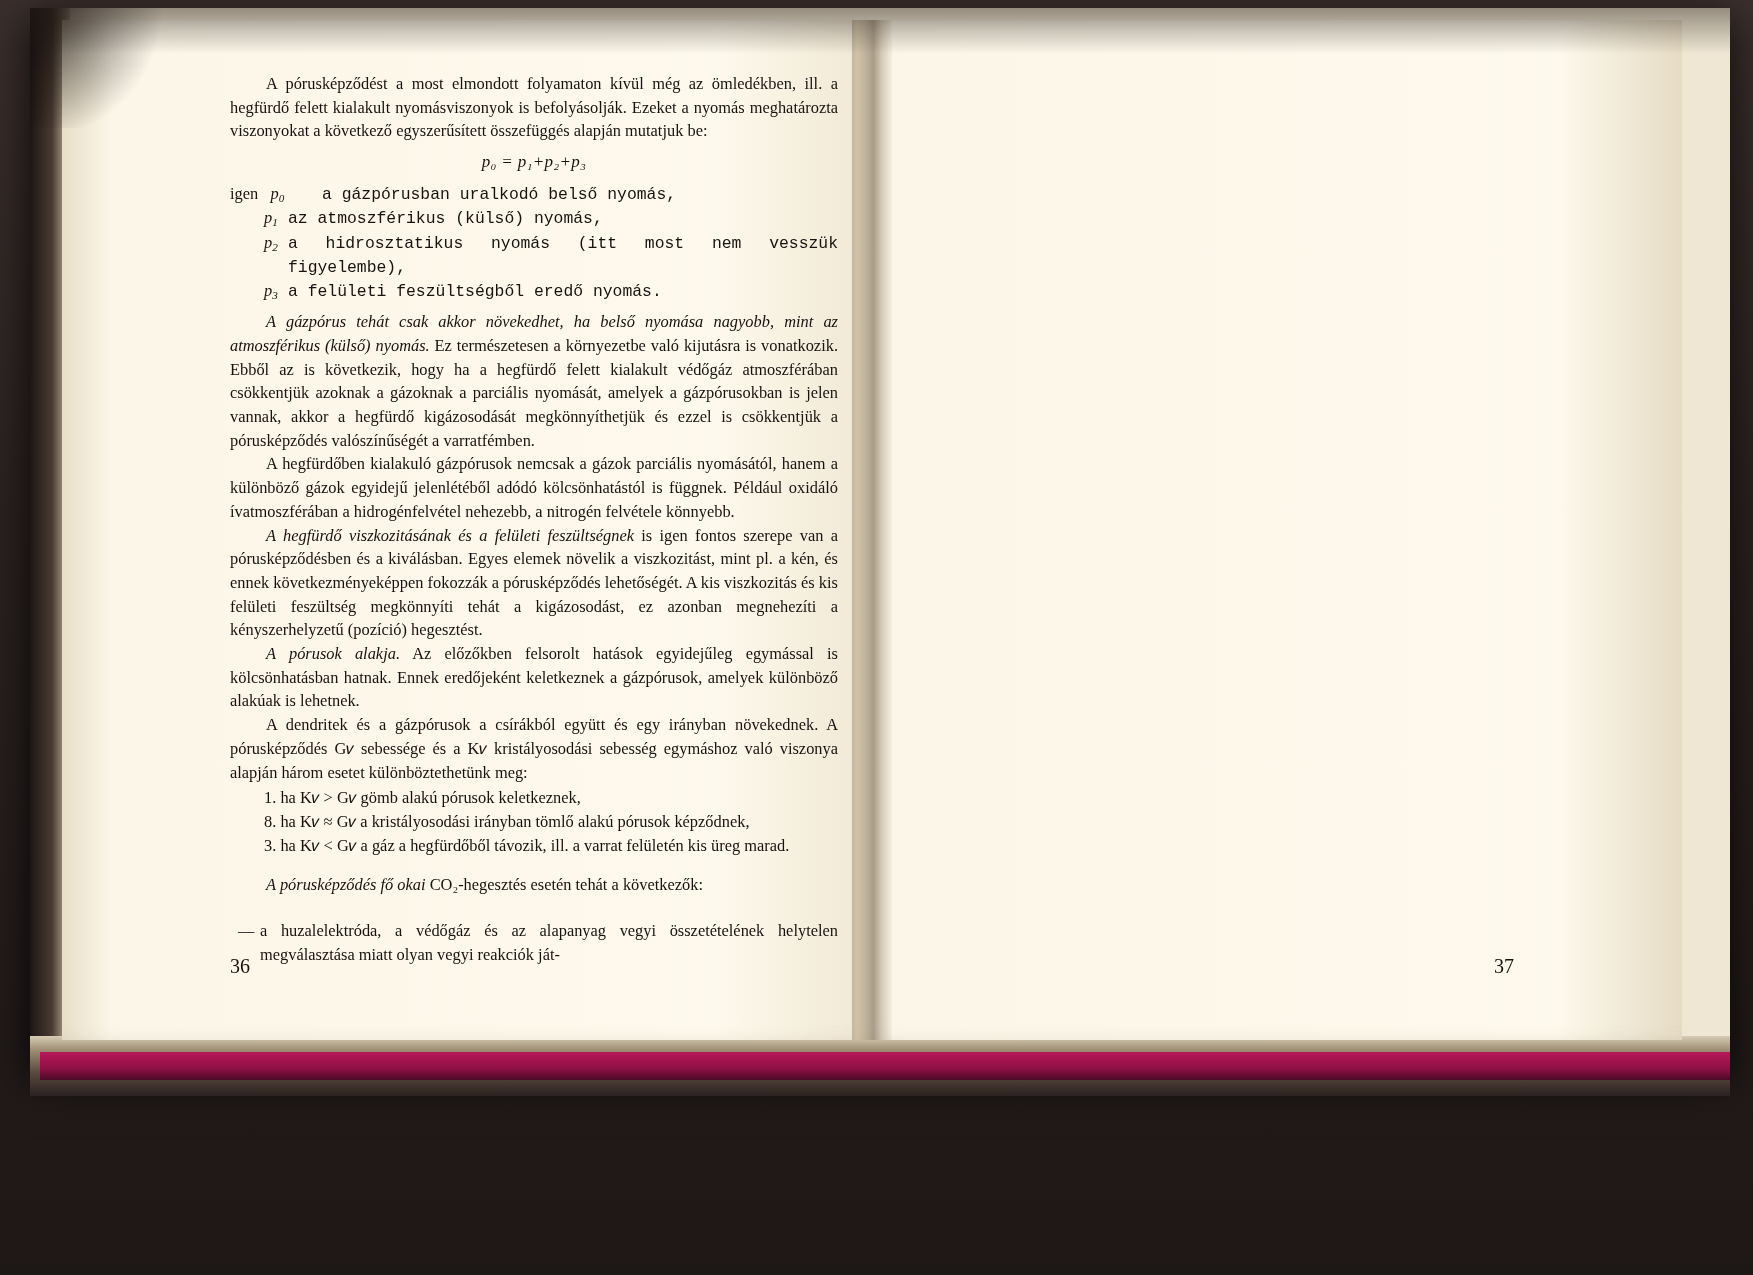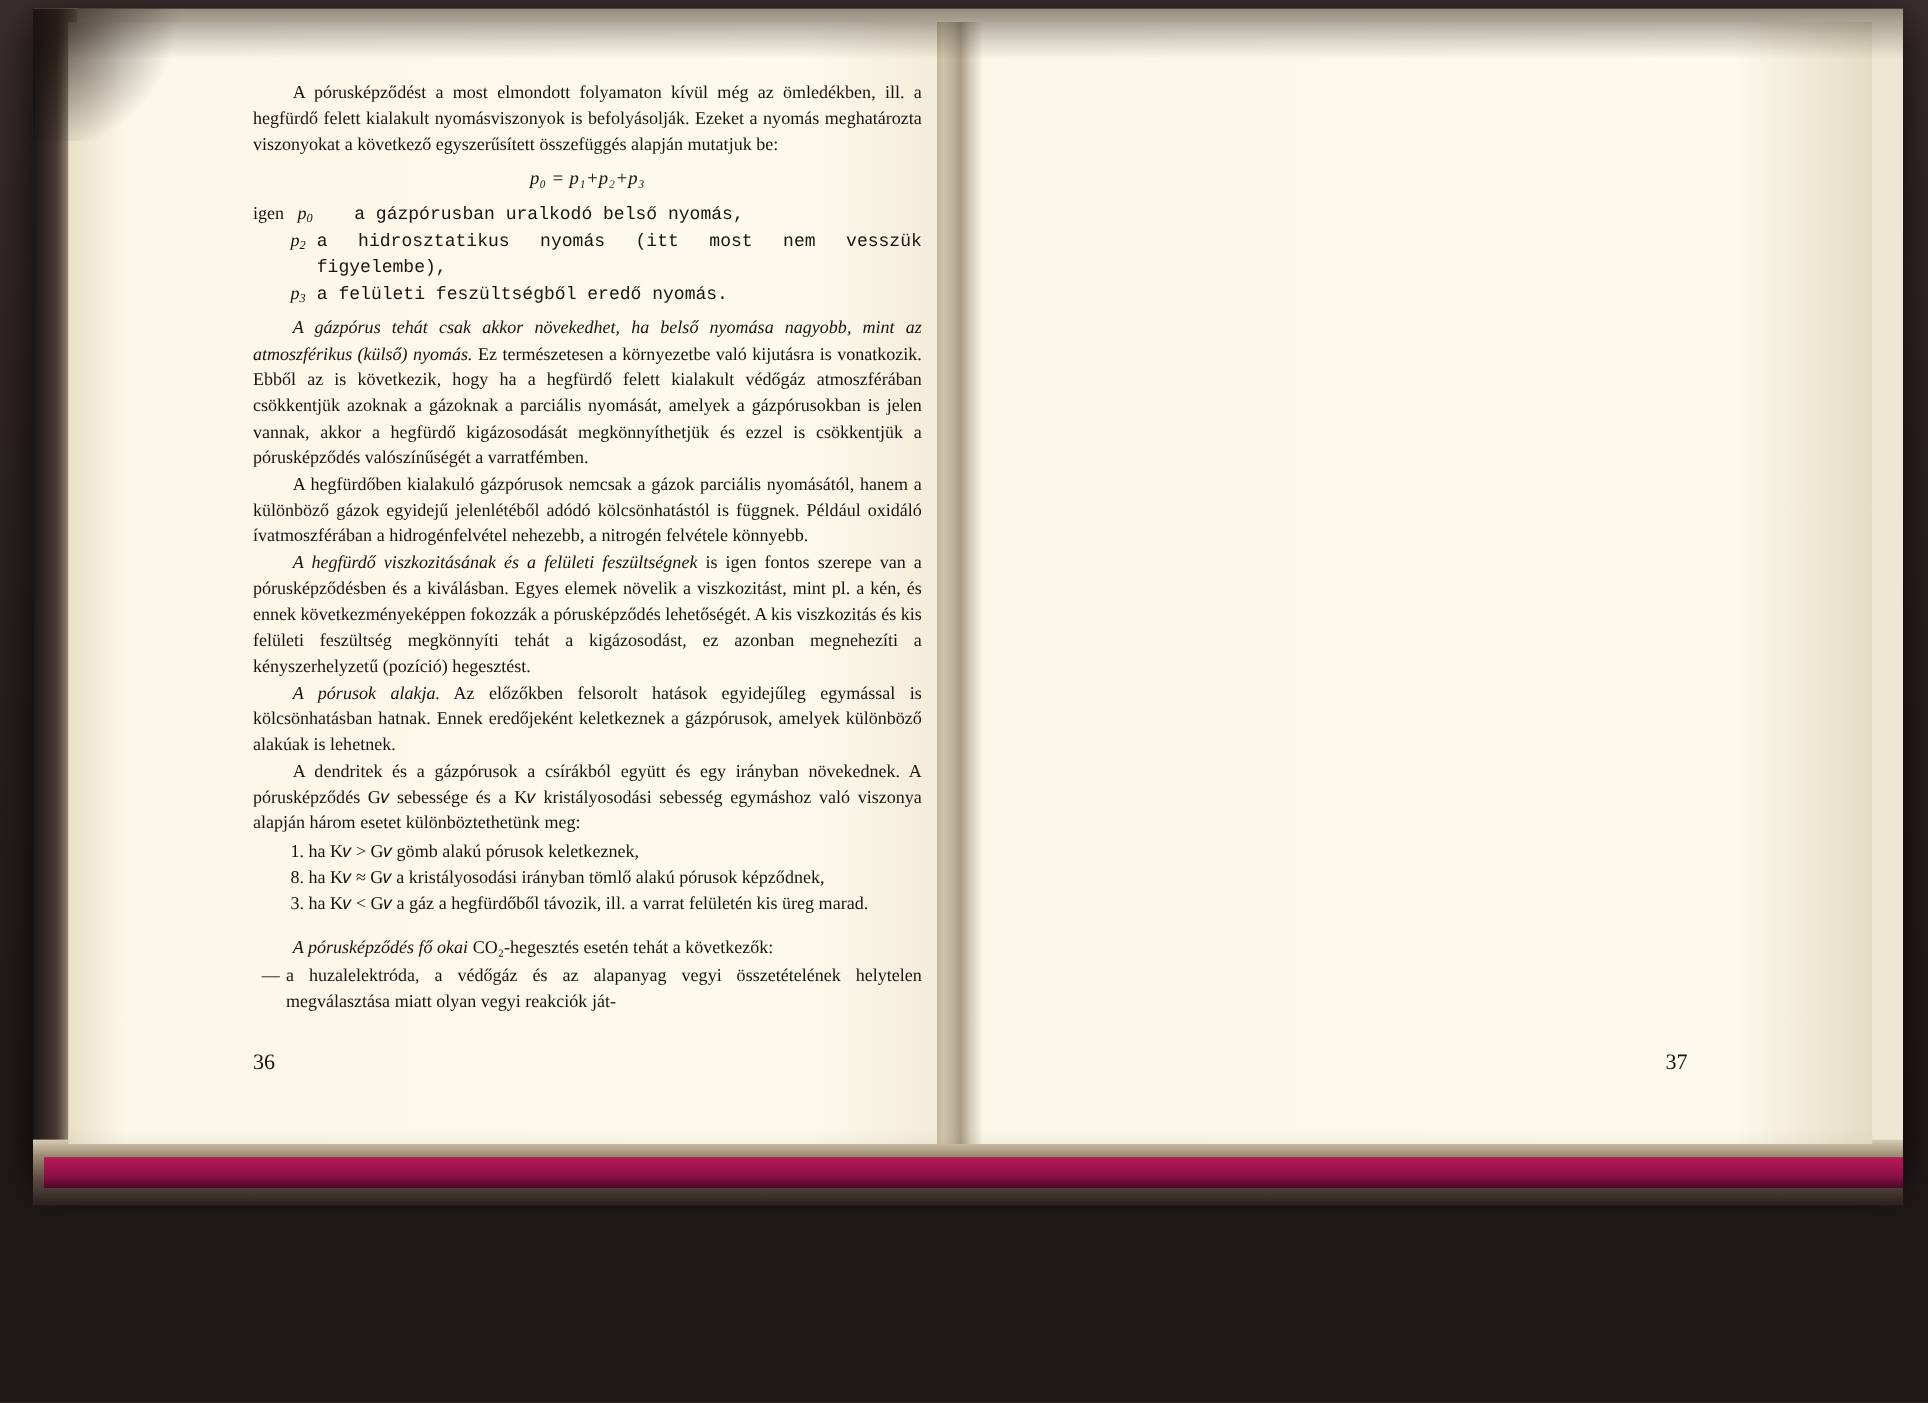--- a/index.html
+++ b/index.html
@@ -58,21 +58,20 @@
     top: 1052px;
     width: 1690px;
     height: 28px;
     background: linear-gradient(180deg, #b8185a 0%, #8d1044 60%, #4a0a26 100%);
   }
   .page {
     position: absolute;
     top: 20px;
     height: 1020px;
     background: #fbf6e8;
-    padding-left: 20px;
   }
   .page-left {
     left: 62px;
     width: 820px;
     background: linear-gradient(90deg, #e9dfc8 0%, #fbf6e8 6%, #fdf9ec 80%, #efe6d2 100%);
     box-shadow: inset -18px 0 26px -14px rgba(120,100,70,0.45);
   }
   .page-right {
     left: 852px;
     width: 830px;
@@ -142,21 +141,21 @@
   .dashrow {
     display: flex;
     align-items: baseline;
     text-indent: 0;
   }
   .dashrow .dash {
     flex: 0 0 30px;
     padding-left: 8px;
     box-sizing: border-box;
   }
-  .dashrow .txt { flex: 1 1 auto; }
+  .dashrow .txt { flex: 1 1 auto; margin-top: 20px; }
   .folio {
     position: absolute;
     bottom: 62px;
     font-size: 20px;
     color: #171310;
   }
   .folio-left { left: 168px; }
   .folio-right { right: 168px; }
   .corner-dark {
     position: absolute;
@@ -191,20 +190,24 @@
       <p>A pórusképződést a most elmondott folyamaton kívül még az ömledékben, ill. a hegfürdő felett kialakult nyomásviszonyok is befolyásolják. Ezeket a nyomás meghatározta viszonyokat a következő egyszerűsített összefüggés alapján mutatjuk be:</p>
 
       <p class="formula">p₀ = p₁+p₂+p₃</p>
 
       <div class="deflist">
         <div class="defrow">
           <span class="k0"><span style="font-style:normal">igen</span>&nbsp;&nbsp;&nbsp;<span>p<sub>0</sub></span></span>
           <span class="v">a gázpórusban uralkodó belső nyomás,</span>
         </div>
         <div class="defrow">
+          <span class="k">p<sub>1</sub></span>
+          <span class="v">az atmoszférikus (külső) nyomás,</span>
+        </div>
+        <div class="defrow">
           <span class="k">p<sub>2</sub></span>
           <span class="v">a hidrosztatikus nyomás (itt most nem vesszük figyelembe),</span>
         </div>
         <div class="defrow">
           <span class="k">p<sub>3</sub></span>
           <span class="v">a felületi feszültségből eredő nyomás.</span>
         </div>
       </div>
 
       <p><span class="it">A gázpórus tehát csak akkor növekedhet, ha belső nyomása nagyobb, mint az atmoszférikus (külső) nyomás.</span><span> Ez természetesen a környezetbe való kijutásra is vonatkozik. Ebből az is következik, hogy ha a hegfürdő felett kialakult védőgáz atmoszférában csökkentjük azoknak a gázoknak a parciális nyomását, amelyek a gázpórusokban is jelen vannak, akkor a hegfürdő kigázosodását megkönnyíthetjük és ezzel is csökkentjük a pórusképződés valószínűségét a varratfémben.</span></p>

